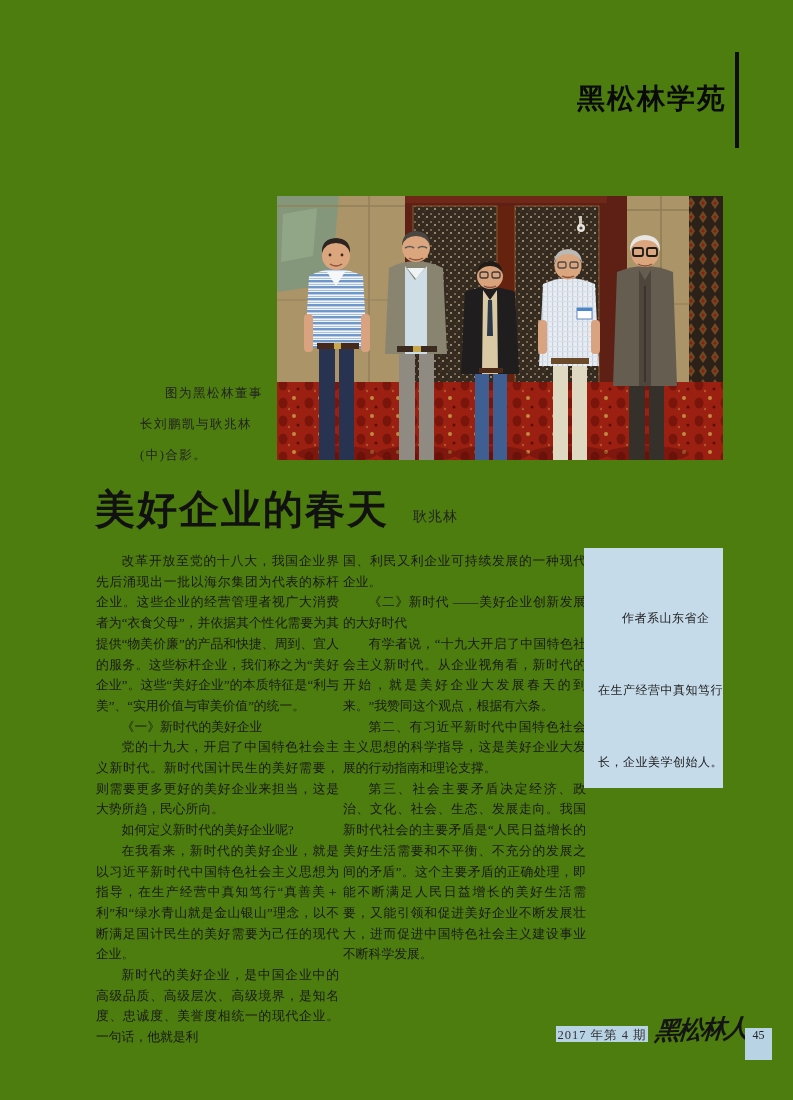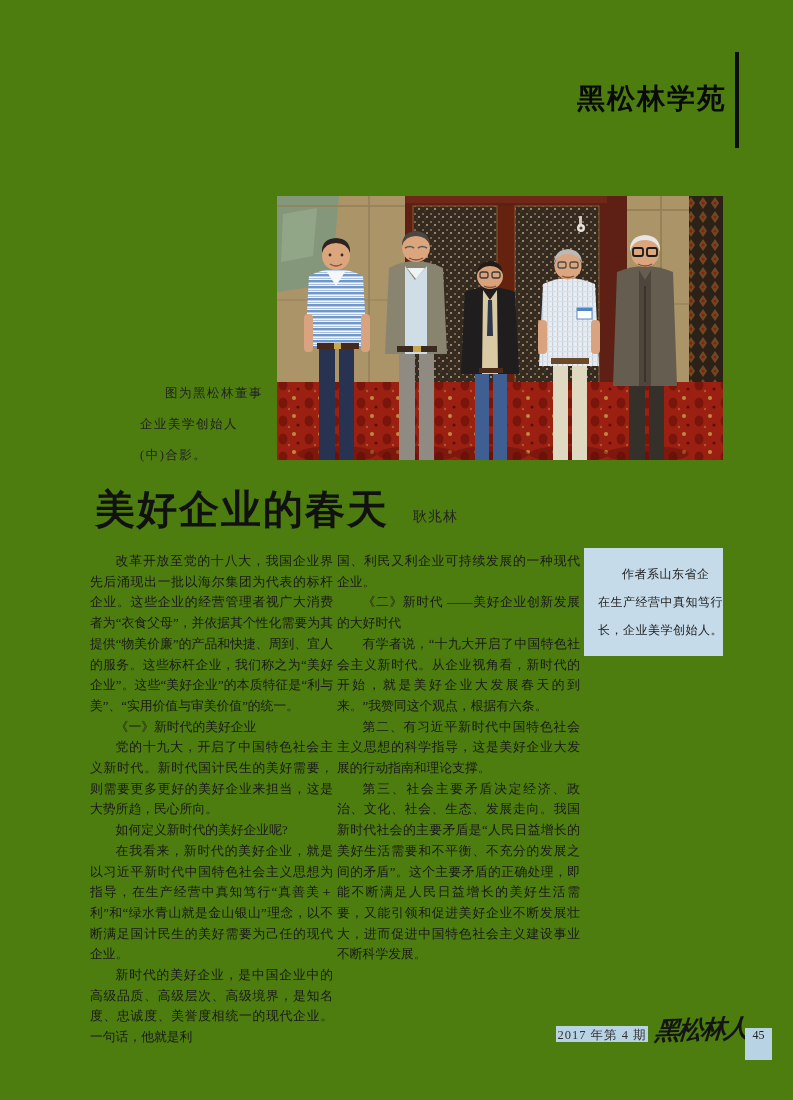--- a/index.html
+++ b/index.html
@@ -29,33 +29,33 @@
   }
   .caption .ln{white-space:nowrap;}
   .caption .ln.first{text-indent:2em;}
   
   .title-row{position:absolute;left:95px;top:488px;display:flex;align-items:flex-end;}
   .art-title{font-size:40px;font-weight:bold;letter-spacing:2px;color:#111;line-height:1.1;}
   .art-author{font-size:14px;margin-left:24px;padding-bottom:6px;letter-spacing:1px;color:#222;}
   
   .col{
     position:absolute;top:551px;width:243px;
-    font-size:12.8px;line-height:20.7px;text-align:justify;color:#191919;
+    font-size:12.8px;line-height:20.7px;text-align:justify;color:#191919;margin-left:6px;
   }
   .col-left{left:90px;}
   .col-right{left:337px;}
   .col p{margin:0;text-indent:2em;}
   .col p.cont{text-indent:0;}
   
   .note-box{
     position:absolute;left:584px;top:548px;width:139px;box-sizing:border-box;
     background:#c6dbe9;padding:12px 14px 12px 14px;
     font-size:12px;line-height:28px;letter-spacing:.5px;color:#222;
   }
-  .note-box .ln{white-space:nowrap;}
+  .note-box .ln{white-space:nowrap;margin-top:44px;}
   .note-box .ln.first{text-indent:2em;}
   
   .ft-issue{
     position:absolute;left:556px;top:1026px;width:92px;height:16px;
     background:#b7d3e4;font-size:12.5px;line-height:18px;text-align:center;
     letter-spacing:1px;color:#333;
   }
   .ft-logo{
     position:absolute;left:655px;top:1013px;width:85px;text-align:center;
     font-size:25px;font-weight:bold;font-style:italic;color:#141414;
@@ -217,21 +217,21 @@
         <path d="M353 56 Q352 40 368 39 Q384 40 383 56 Q380 44 368 44 Q356 44 353 56 Z" fill="#e8e6e2"></path>
         <rect x="356" y="52" width="10" height="8" rx="2" fill="none" stroke="#1a1a1a" stroke-width="1.8"></rect>
         <rect x="370" y="52" width="10" height="8" rx="2" fill="none" stroke="#1a1a1a" stroke-width="1.8"></rect>
         <path d="M361 68 Q368 72 375 68" stroke="#8a4f38" stroke-width="1.4" fill="none"></path>
       </g>
     </svg>
   </div>
 
   <div class="caption">
     <div class="ln first">图为黑松林董事</div>
-    <div class="ln">企业美学创始人</div>
+    <div class="ln">长刘鹏凯与耿兆林</div>
     <div class="ln">(中)合影。</div>
   </div>
 
   <div class="title-row">
     <span class="art-title">美好企业的春天</span>
     <span class="art-author">耿兆林</span>
   </div>
 
   <div class="col col-left">
     <p>改革开放至党的十八大，我国企业界先后涌现出一批以海尔集团为代表的标杆企业。这些企业的经营管理者视广大消费者为“衣食父母”，并依据其个性化需要为其提供“物美价廉”的产品和快捷、周到、宜人的服务。这些标杆企业，我们称之为“美好企业”。这些“美好企业”的本质特征是“利与美”、“实用价值与审美价值”的统一。</p>

